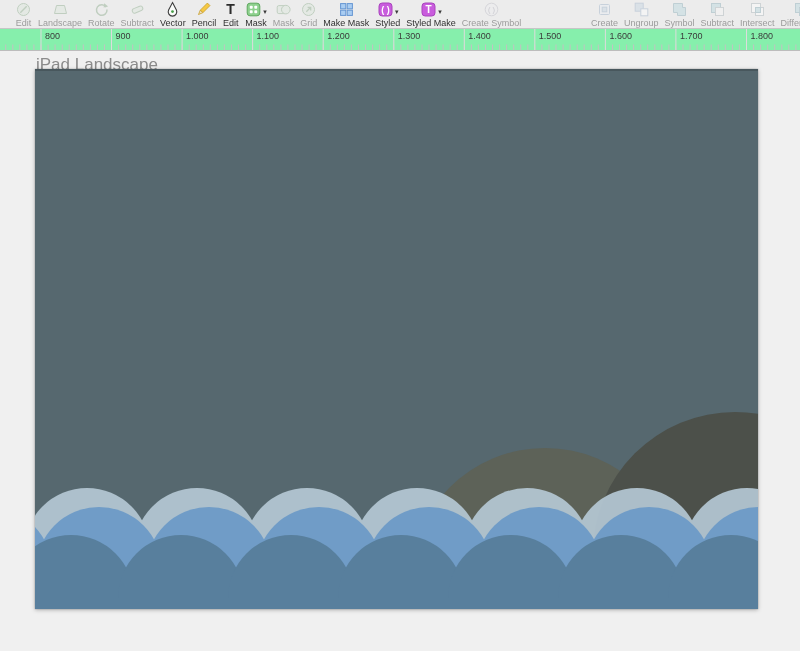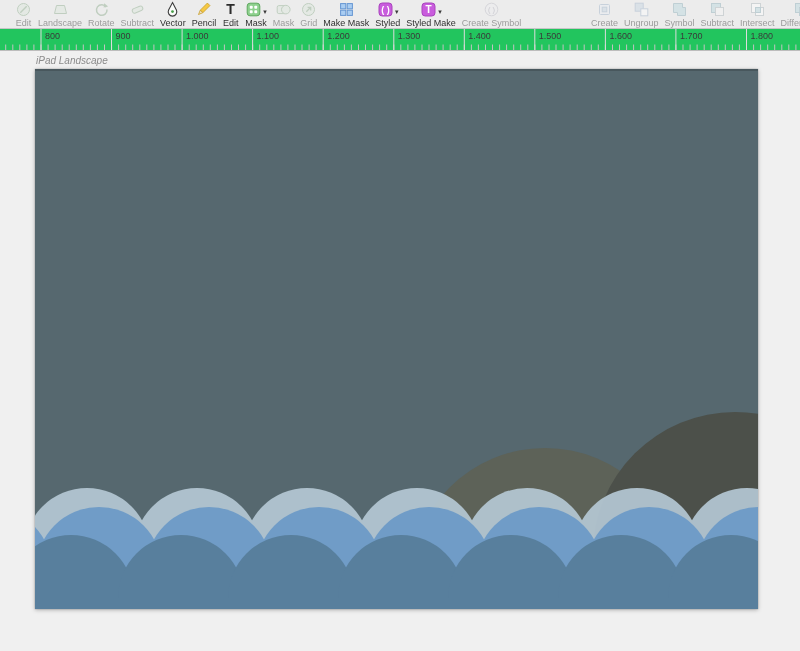--- a/index.html
+++ b/index.html
@@ -16,27 +16,27 @@
   .tb-item{display:inline-flex;flex-direction:column;align-items:center;padding:0 3px;height:28px;
            cursor:default;}
   .tb-icon-row{height:17px;display:flex;align-items:center;justify-content:center;gap:1px;}
   .tb-icon{width:17px;height:17px;display:flex;align-items:center;justify-content:center;}
   .tb-caret{font-size:7px;color:#3a3a3a;line-height:7px;transform:translateY(2px);}
   .tb-label{font-size:9px;line-height:10px;color:#303030;margin-top:0;}
   .tb-item.disabled .tb-icon{opacity:.45;filter:saturate(.55);}
   .tb-item.disabled .tb-label{color:#9b9b9b;}
 
   
-  .ruler{position:absolute;left:0;top:29px;width:800px;height:21px;background:#22c55e;
+  .ruler{position:absolute;left:0;top:29px;width:800px;height:21px;background:#86efac;
          border-bottom:1px solid #bdbdbd;box-sizing:content-box;}
   .ruler svg{display:block;}
 
   
   .canvas{position:absolute;left:0;top:51px;width:800px;height:600px;background:#f0f0f0;}
-  .artboard-title{position:absolute;left:36px;top:4px;font-size:10px;color:#8b8b8b;font-style:italic;}
+  .artboard-title{position:absolute;left:36px;top:4px;font-size:17px;color:#8b8b8b;}
   .artboard{position:absolute;left:35px;top:18px;width:723px;height:540px;
             box-shadow:0 1px 4px rgba(0,0,0,.28),0 0 1px rgba(0,0,0,.35);}
   .artboard svg{display:block;}
 </style>
 </head>
 <body>
 
 <div id="app">
 
   <div class="toolbar">

